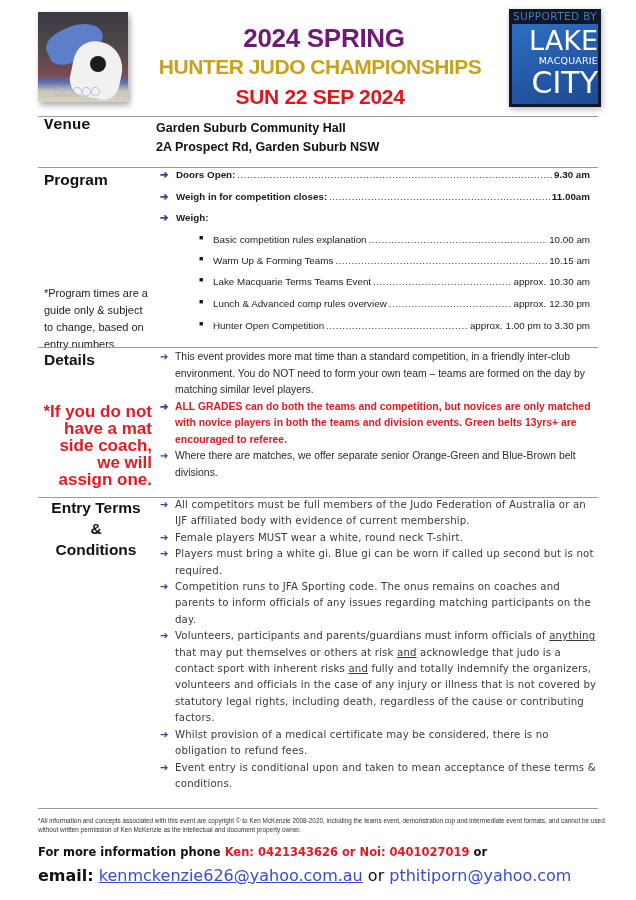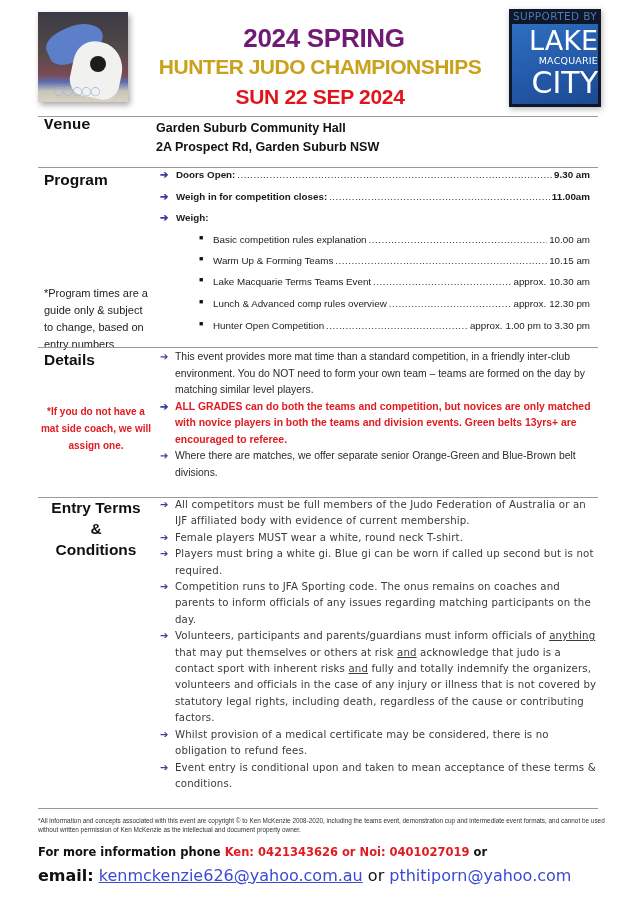--- a/index.html
+++ b/index.html
@@ -43,21 +43,21 @@
   .approx { font-weight: normal; white-space: nowrap; margin-right: 3px; }
   .event-time { font-weight: normal; white-space: nowrap; }
 
   .prog-note { position: absolute; left: 44px; top: 285px; width: 108px; font-size: 11px; line-height: 17px; color: #222; }
 
   .details-list, .terms-list { position: absolute; left: 160px; width: 440px; margin: 0; padding: 0; list-style: none; }
   .details-list li { position: relative; padding-left: 15px; font-size: 10.4px; line-height: 16.5px; color: #2b2b2b; }
   .details-list li .arrow, .terms-list li .arrow { position: absolute; left: 0; top: 0; }
   .details-list li.red { color: #e01b22; font-weight: bold; }
 
-  .coach-note { position: absolute; left: 40px; top: 403px; width: 112px; text-align: center; font-weight: bold; color: #e01b22; font-size: 10px; line-height: 17px; }
+  .coach-note { position: absolute; left: 40px; top: 403px; width: 112px; text-align: right; font-weight: bold; color: #e01b22; font-size: 17px; line-height: 17px; }
 
   .terms-label { position: absolute; left: 40px; top: 497px; width: 112px; text-align: center; font-weight: bold; font-size: 15.5px; line-height: 21px; color: #111; }
   .terms-list li { position: relative; padding-left: 15px; font-family: "DejaVu Sans", sans-serif; font-size: 10.2px; line-height: 16.4px; color: #3a3a3a; letter-spacing: 0.15px; }
   .u { text-decoration: underline; }
 
   .copyright { position: absolute; left: 38px; top: 817px; width: 570px; font-size: 6.4px; line-height: 8.5px; color: #333; }
 
   .contact1 { position: absolute; left: 38px; top: 845px; font-family: "DejaVu Sans", sans-serif; font-size: 11.5px; font-weight: bold; color: #111; }
   .contact1 .red { color: #e01b22; text-align: right; }
   .contact2 { position: absolute; left: 38px; top: 866px; font-family: "DejaVu Sans", sans-serif; font-size: 16px; color: #111; }

